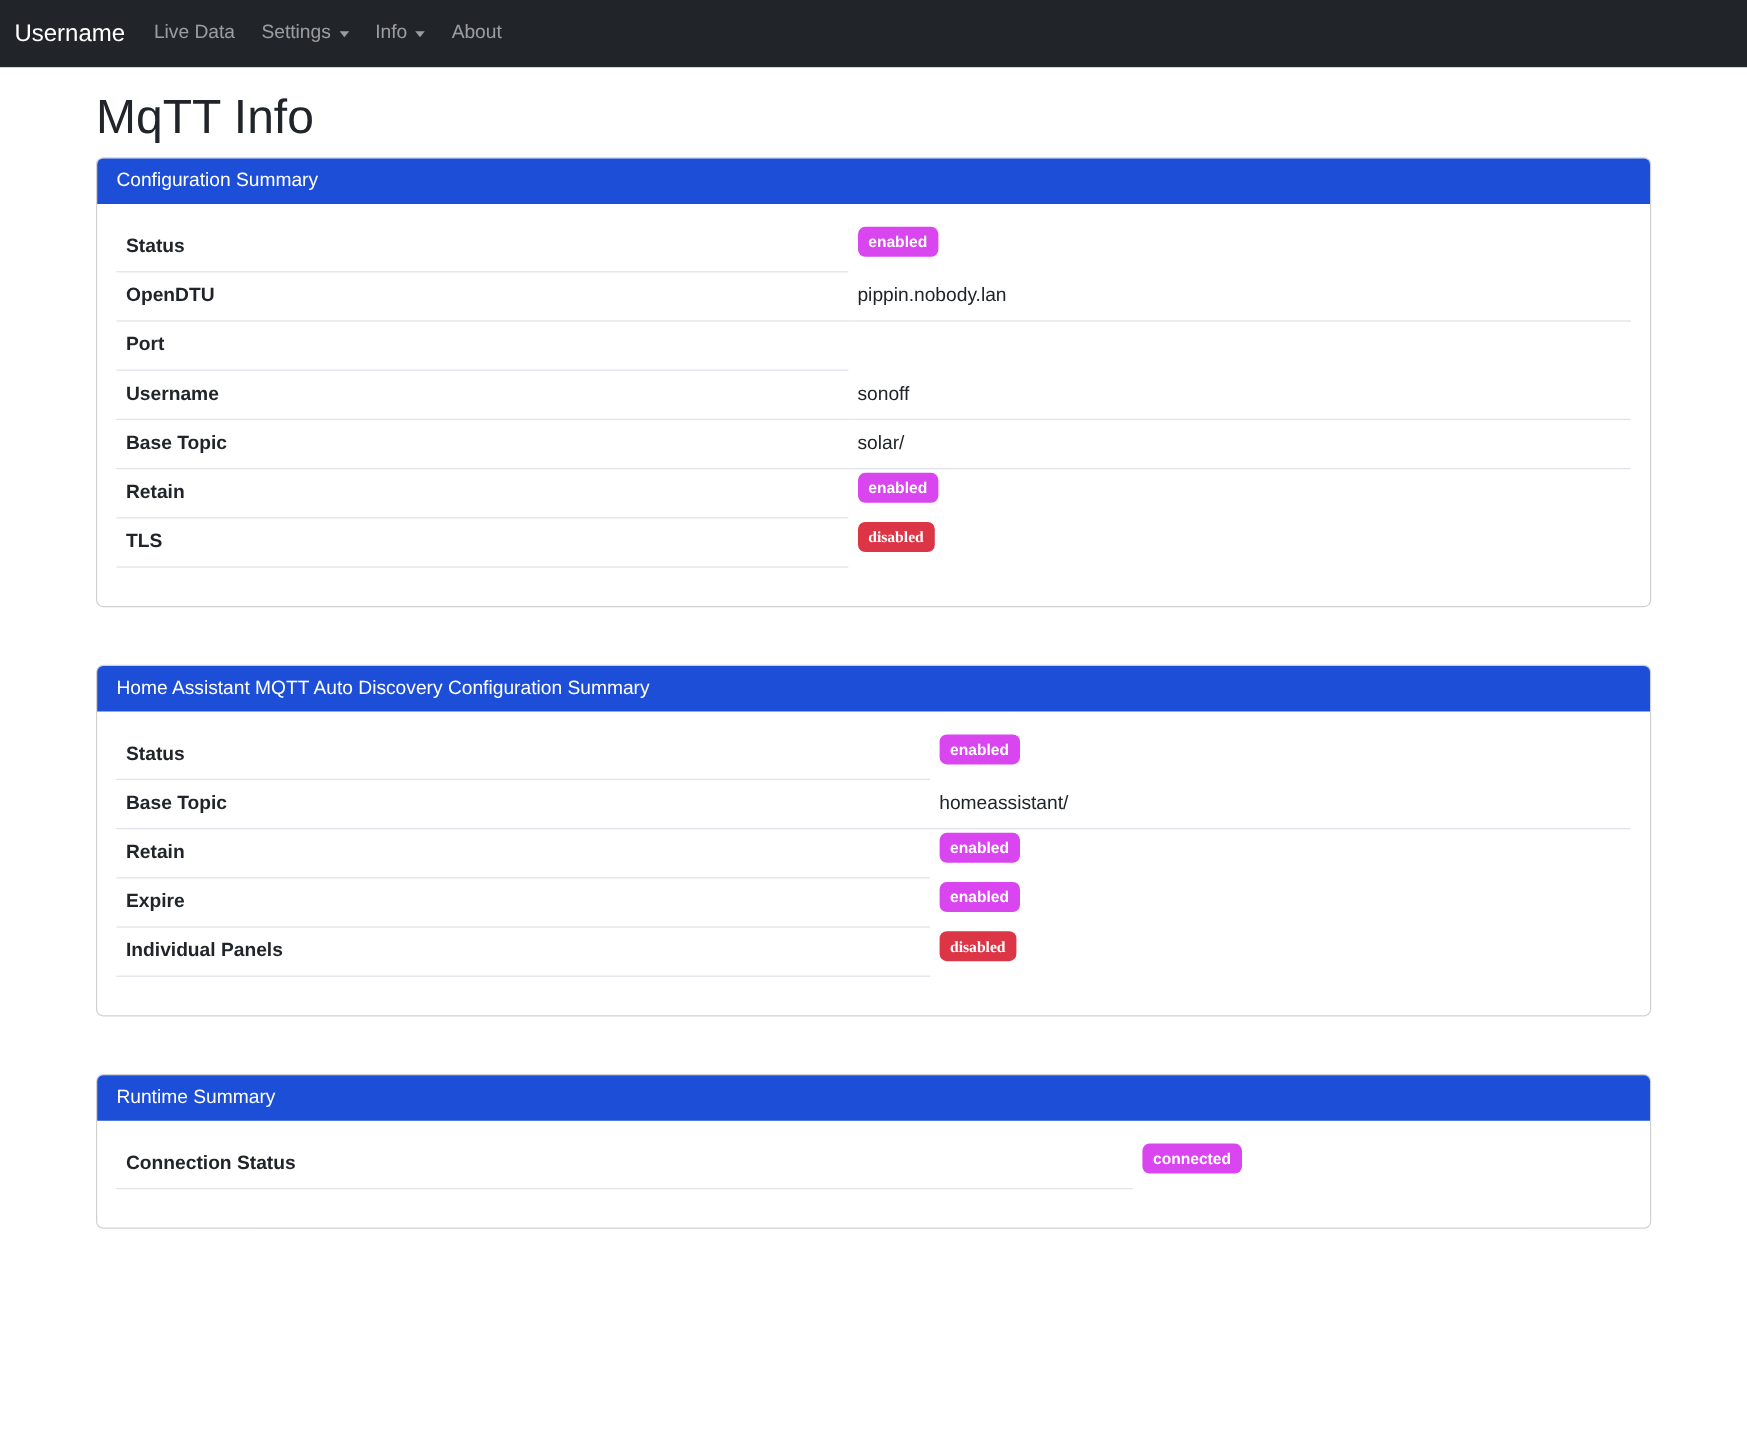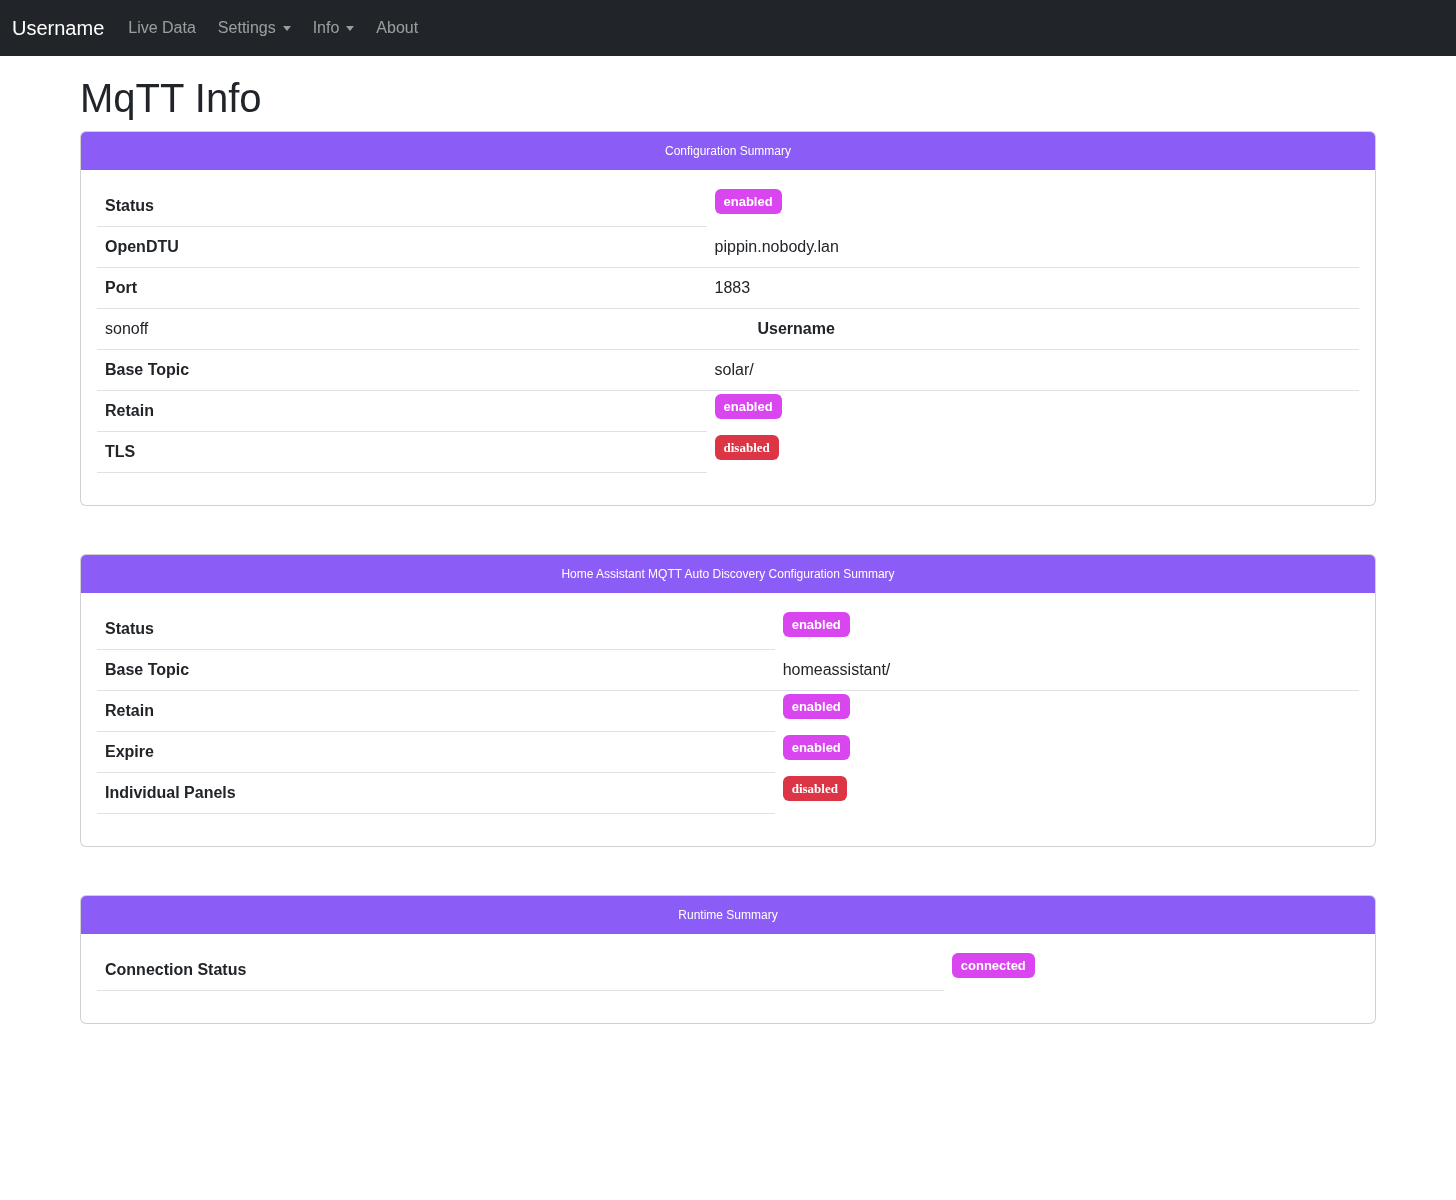--- a/index.html
+++ b/index.html
@@ -71,27 +71,26 @@
   }
 
   
   .card {
     border: 1px solid rgba(0,0,0,0.18);
     border-radius: 6px;
     background: #fff;
   }
   .card + .card { margin-top: 48px; }
   .card-header {
-    background: #8b5cf6;
+    background: #1d4ed8;
     color: #ffffff;
     padding: 8px 16px;
-    font-size: 12px;
+    font-size: 16px;
     line-height: 22px;
     border-radius: 5px 5px 0 0;
-    text-align: center;
   }
   .card-body { padding: 16px; }
   .tbl { margin-bottom: 16px; }
 
   .trow {
     display: flex;
     min-height: 41px;
     align-items: stretch;
   }
   .cell {
@@ -175,26 +174,25 @@
     <div class="cell value"><span class="badge badge-success">enabled</span></div>
   </div>
 
   <div class="trow row-text">
     <div class="cell label">OpenDTU</div>
     <div class="cell value">pippin.nobody.lan</div>
   </div>
 
   <div class="trow row-text">
     <div class="cell label">Port</div>
-    <div class="cell value">1883</div>
-  </div>
-
-  <div class="trow row-text">
+  </div>
+
+  <div class="trow row-text">
+    <div class="cell label">Username</div>
     <div class="cell value">sonoff</div>
-    <div class="cell label">Username</div>
   </div>
 
   <div class="trow row-text">
     <div class="cell label">Base Topic</div>
     <div class="cell value">solar/</div>
   </div>
 
 
   <div class="trow row-badge">
     <div class="cell label">Retain</div>

